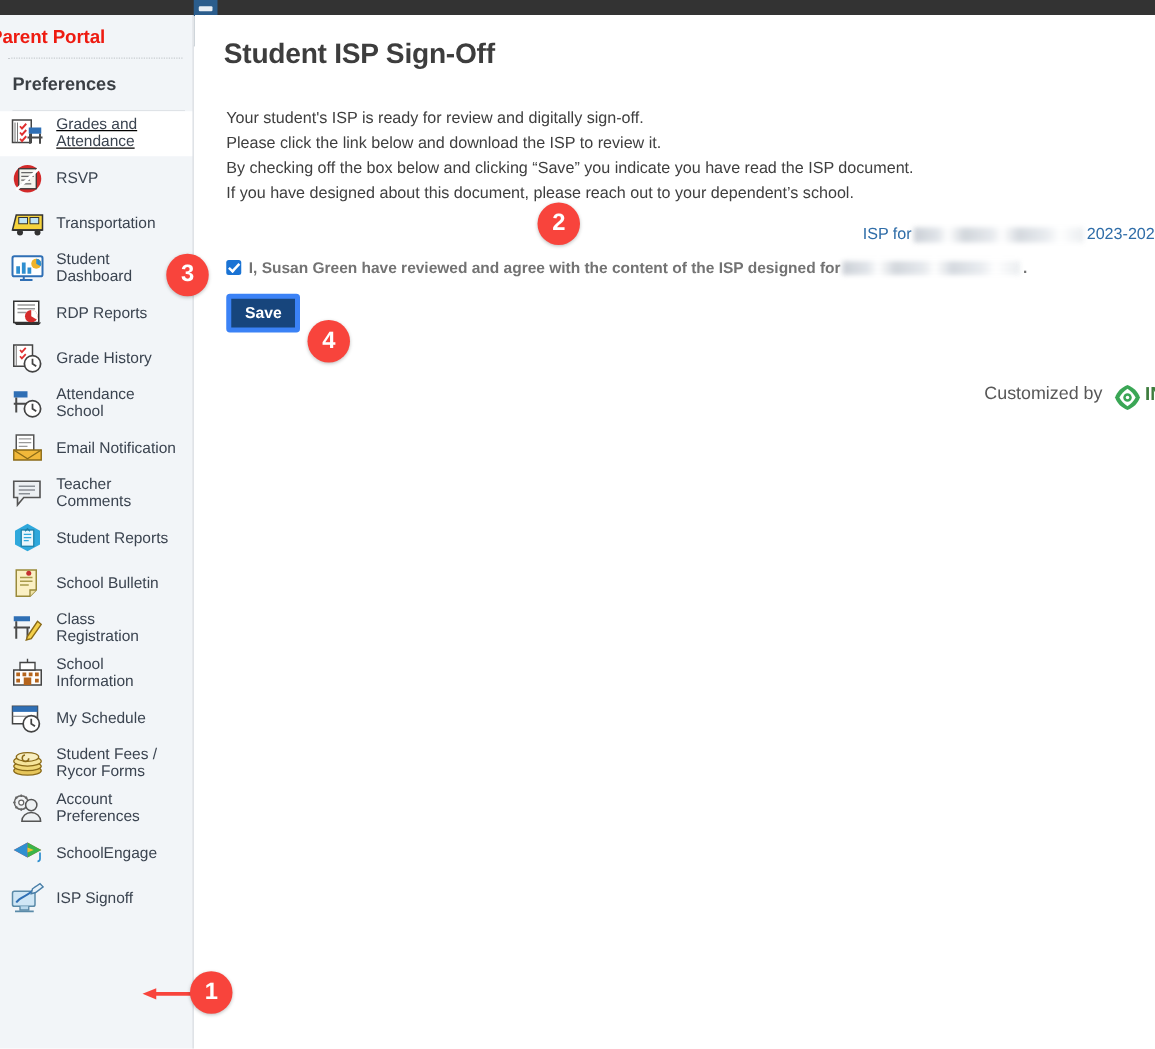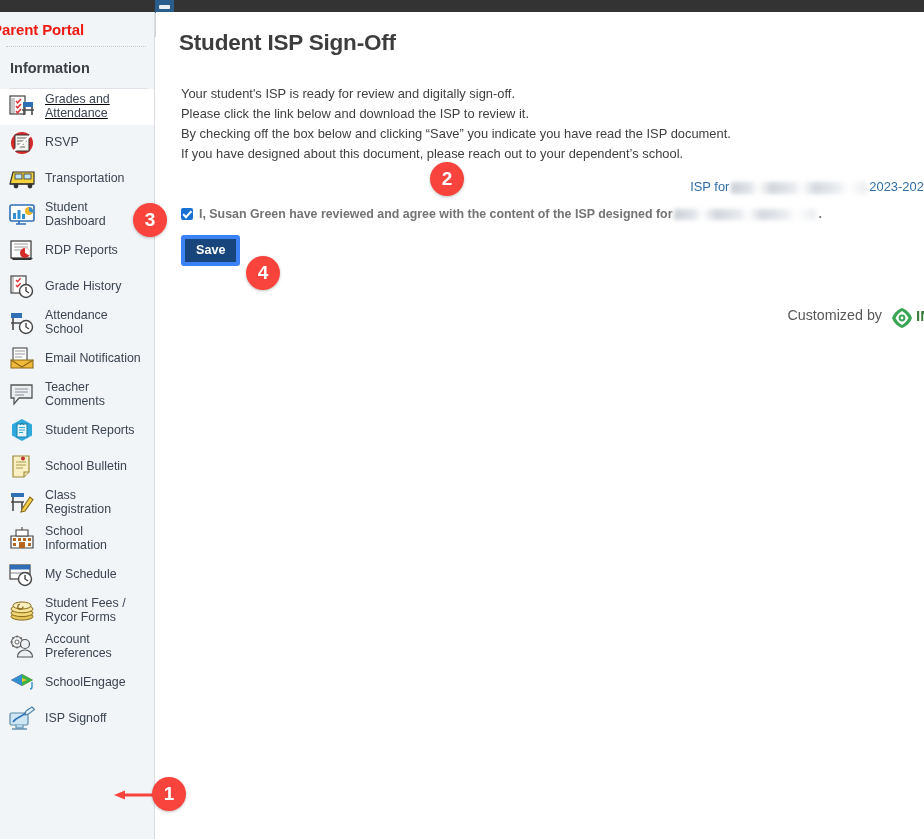--- a/index.html
+++ b/index.html
@@ -238,21 +238,21 @@
 <body>
 
 <div id="app">
 
   <div class="topbar"></div>
 
   <div class="sidebar">
 
     <div class="portal-title">Parent Portal</div>
     <div class="divider-dotted"></div>
-    <div class="nav-heading">Information</div>
+    <div class="nav-heading">Preferences</div>
     <div class="divider-solid"></div>
 
     <ul class="nav-list">
 
       <li class="nav-item active">
         <span class="nav-ico">
           <svg width="30" height="26" viewBox="0 0 30 26">
             <rect x="2" y="2" width="15" height="18" fill="#fff" stroke="#444" stroke-width="1.2"></rect>
             <path d="M4 4 v16 M6 4 v16" stroke="#777" stroke-width="0.8"></path>
             <path d="M8 7 l1.6 1.8 L13 5" stroke="#e03030" stroke-width="1.5" fill="none"></path>

